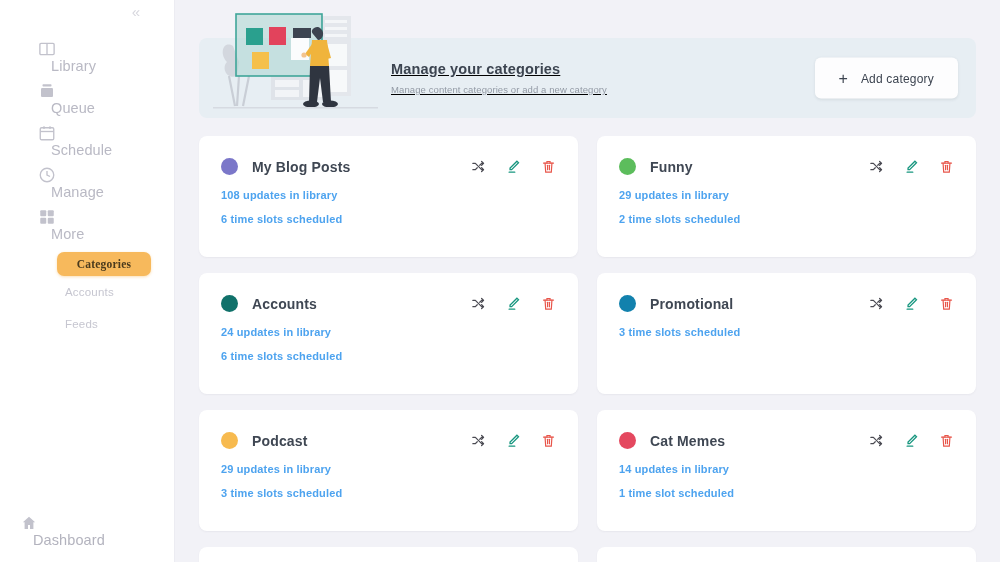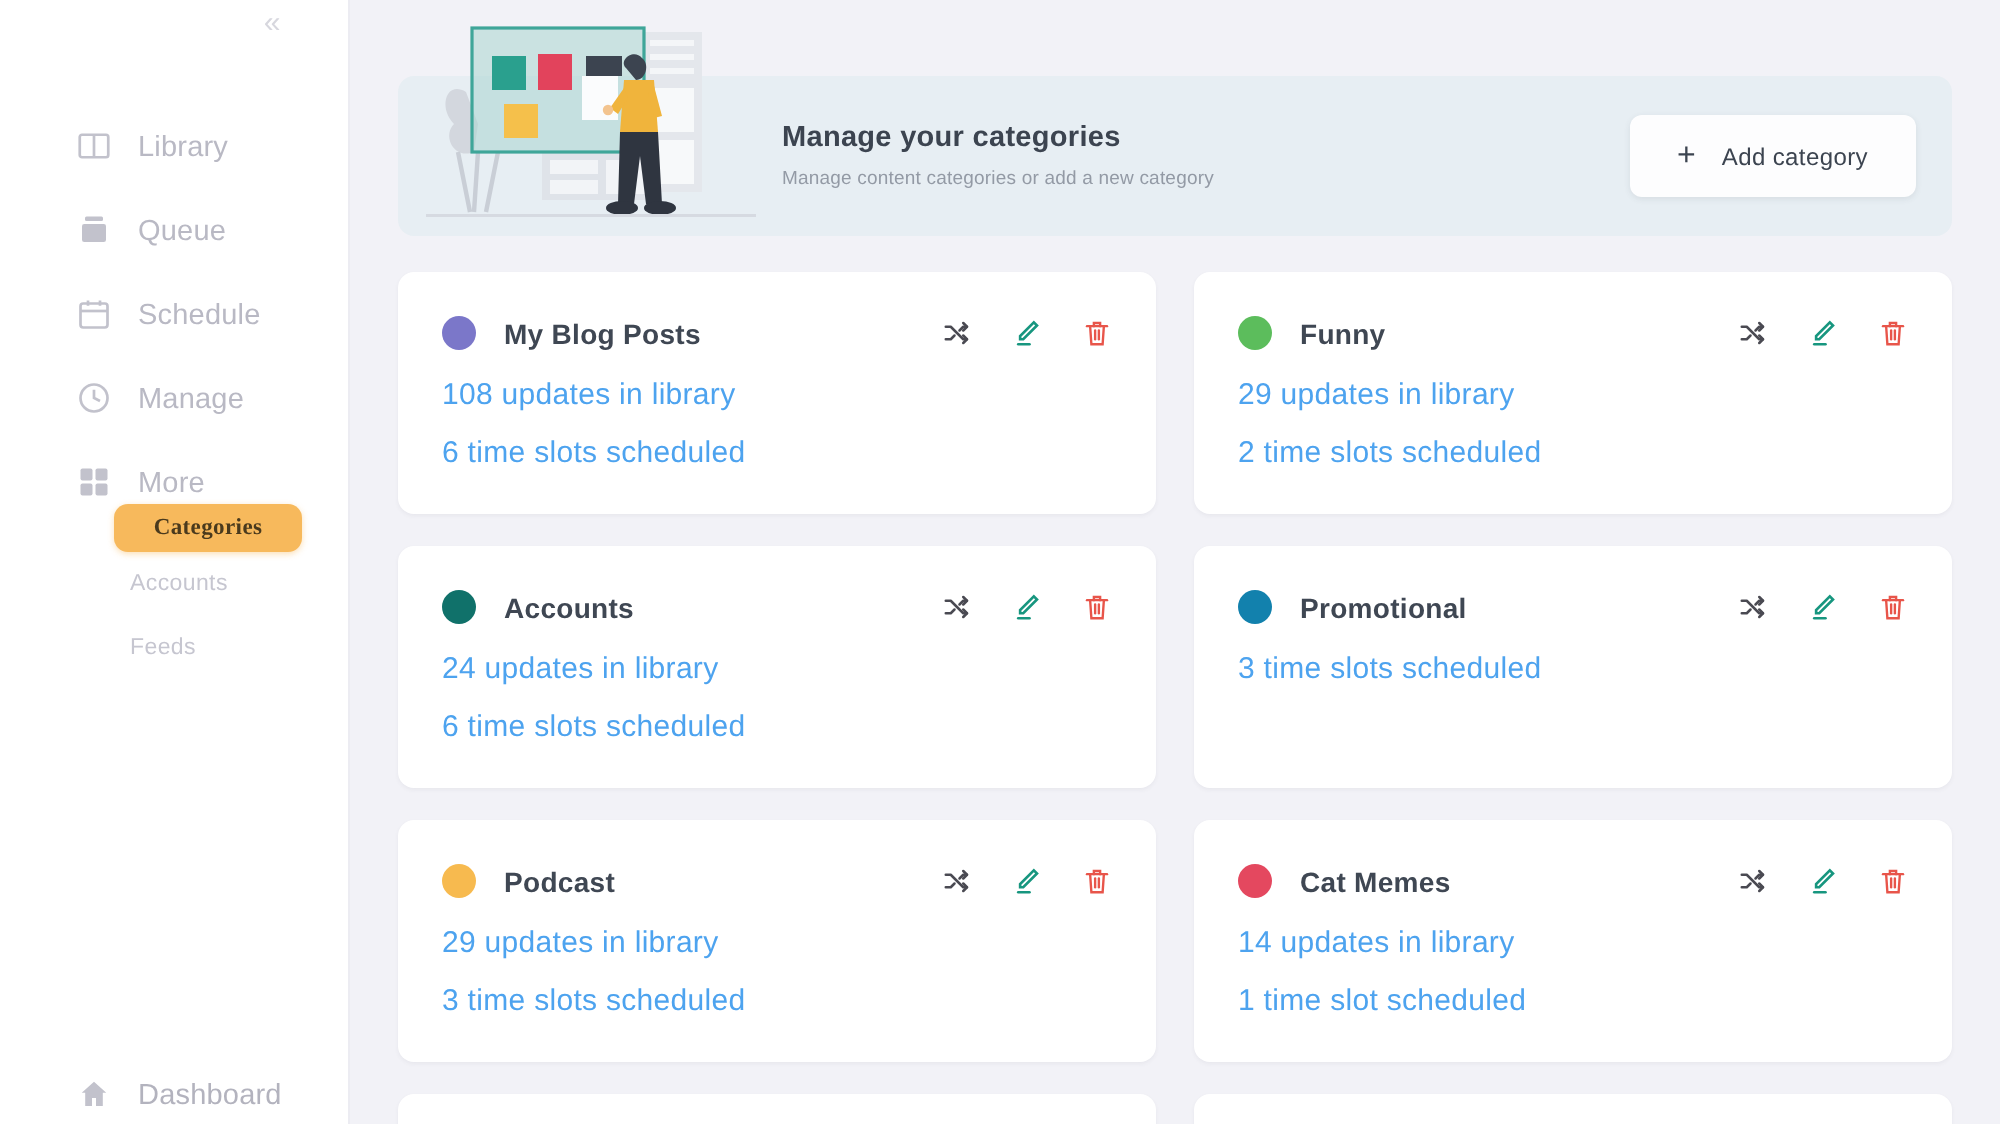--- a/index.html
+++ b/index.html
@@ -48,24 +48,25 @@
 
   .nav-main {
     position: absolute;
     top: 40px;
     left: 0;
     width: 175px;
   }
 
   .nav-item {
     display: flex;
-    align-items: flex-end;
+    align-items: flex-start;
     height: 42px;
     padding-left: 38px;
     cursor: pointer;
+    flex-direction: column;
   }
 
   .nav-icon {
     width: 18px;
     height: 18px;
     flex: 0 0 18px;
     display: flex;
     align-items: center;
     justify-content: center;
     color: #c2c2cc;
@@ -110,21 +111,21 @@
     font-weight: bold;
     font-size: 11.5px;
   }
 
   .nav-bottom {
     position: absolute;
     left: 0;
     bottom: 6px;
     width: 175px;
   }
-  .nav-bottom .nav-item { padding-left: 38px; }
+  .nav-bottom .nav-item { padding-left: 20px; }
   .nav-bottom .nav-label { color: #b3b3be; }
 
   
   .main {
     position: relative;
     flex: 1 1 auto;
     height: 562px;
     overflow: hidden;
     background: #f2f2f7;
     padding: 0 24px;
@@ -146,20 +147,21 @@
     left: 14px;
     bottom: 0;
     width: 165px;
     height: 108px;
     overflow: visible;
   }
   .illus svg { display: block; }
 
   .banner-text {
     margin-left: 192px;
+    text-decoration: underline;
   }
   .banner-title {
     font-size: 14.5px;
     font-weight: bold;
     color: #3c4450;
     letter-spacing: .15px;
   }
   .banner-sub {
     margin-top: 7px;
     font-size: 9.5px;
@@ -248,22 +250,22 @@
     display: flex;
     align-items: center;
     justify-content: center;
     cursor: pointer;
   }
   .act svg { display: block; }
 
   .card-stats { margin-top: 14px; }
   .stat-link {
     display: block;
-    font-size: 15px;
-    font-weight: normal;
+    font-size: 11px;
+    font-weight: bold;
     color: #4da3ef;
     letter-spacing: .15px;
     margin-bottom: 12px;
     cursor: pointer;
     text-decoration: none;
   }
 
   .card.partial {
     height: 121px;
   }

